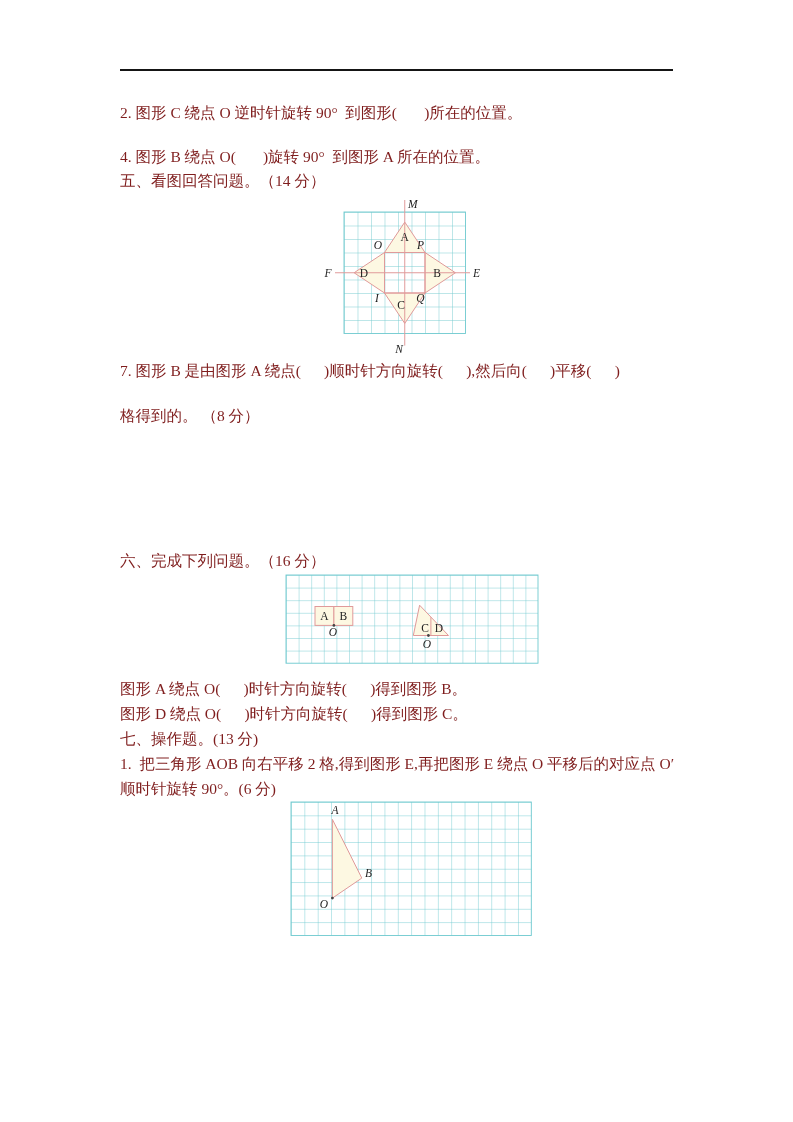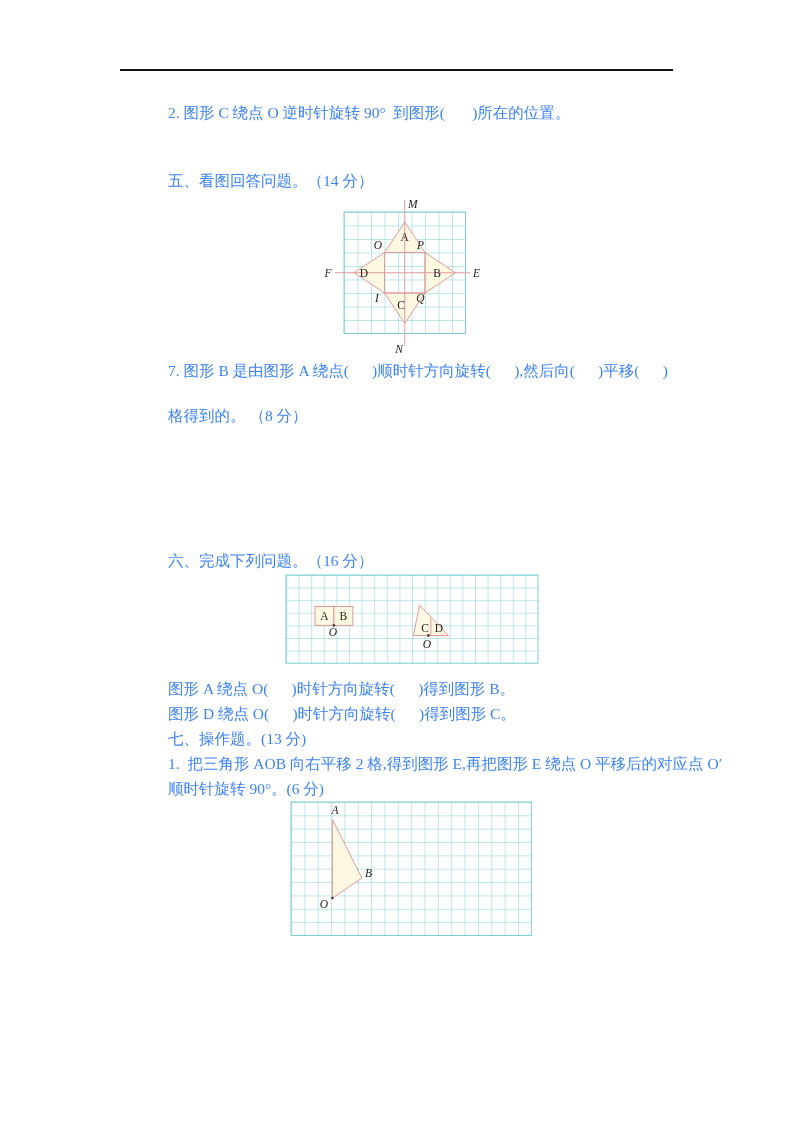--- a/index.html
+++ b/index.html
@@ -10,41 +10,41 @@
     color:#1f1f1f;
   }
   .page { position:absolute; inset:0; background:#ffffff; }
   .rule {
     position:absolute; left:120px; top:69px; width:553px; height:0;
     border-top:2px solid #151515;
   }
   .tline {
     position:absolute; left:120px;
     font-size:15.5px; line-height:22px; white-space:pre;
-    color:#3b82f6;
-    margin-left:48px;
+    color:#7f1d1d;
   }
   .diagram { position:absolute; }
   svg text {
     font-family:"Liberation Serif","DejaVu Serif",serif;
     font-style:italic; font-size:11.5px; fill:#222222;
   }
   svg text.up { font-style:normal; }
   .pink { stroke:#e09a9a; stroke-width:1; fill:none; }
   .shape { fill:#fdf8e2; stroke:#e09a9a; stroke-width:1; }
   .dot { fill:#444444; }
 </style>
 </head>
 <body>
 
 <div class="page">
 
   <div class="rule"></div>
 
   <div class="tline" style="top:102px">2. 图形 C 绕点 O 逆时针旋转 90°  到图形(       )所在的位置。</div>
+  <div class="tline" style="top:146px">4. 图形 B 绕点 O(       )旋转 90°  到图形 A 所在的位置。</div>
 
   <div class="tline" style="top:170px">五、看图回答问题。（14 分）</div>
 
   <svg class="diagram" style="left:320px;top:194px" width="172" height="162">
     <defs>
       <pattern id="g1" x="24" y="18" width="13.5" height="13.5" patternUnits="userSpaceOnUse">
         <path d="M13.5 0H0V13.5" fill="none" stroke="#6fc9cf" stroke-width="0.9"></path>
       </pattern>
     </defs>
     <rect x="24" y="18" width="121.5" height="121.5" fill="url(#g1)" stroke="#6fc9cf" stroke-width="0.9"></rect>

